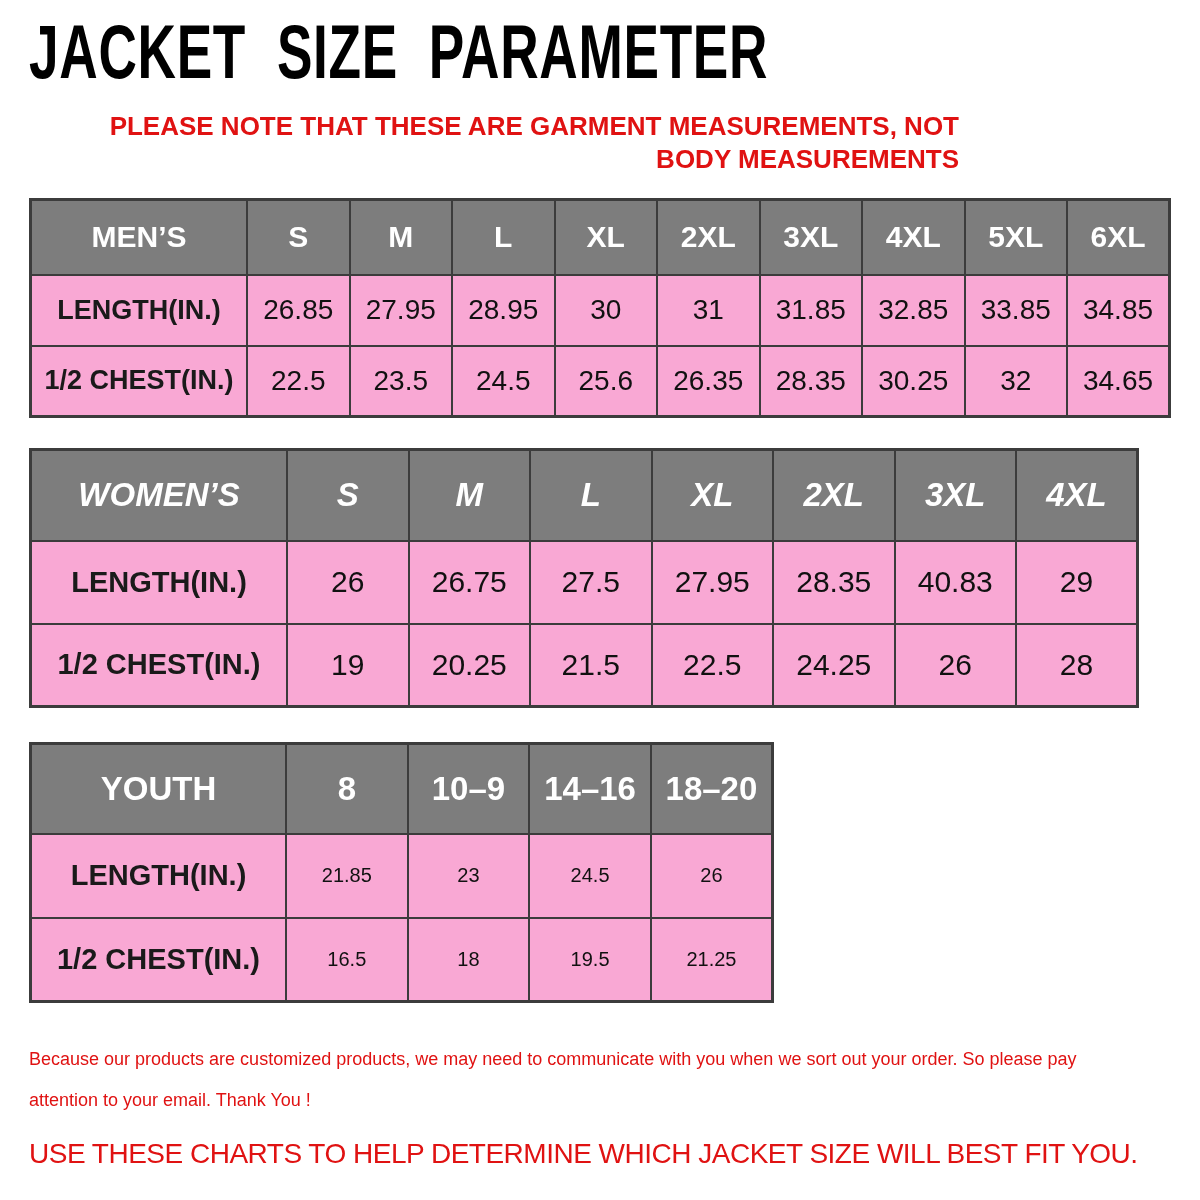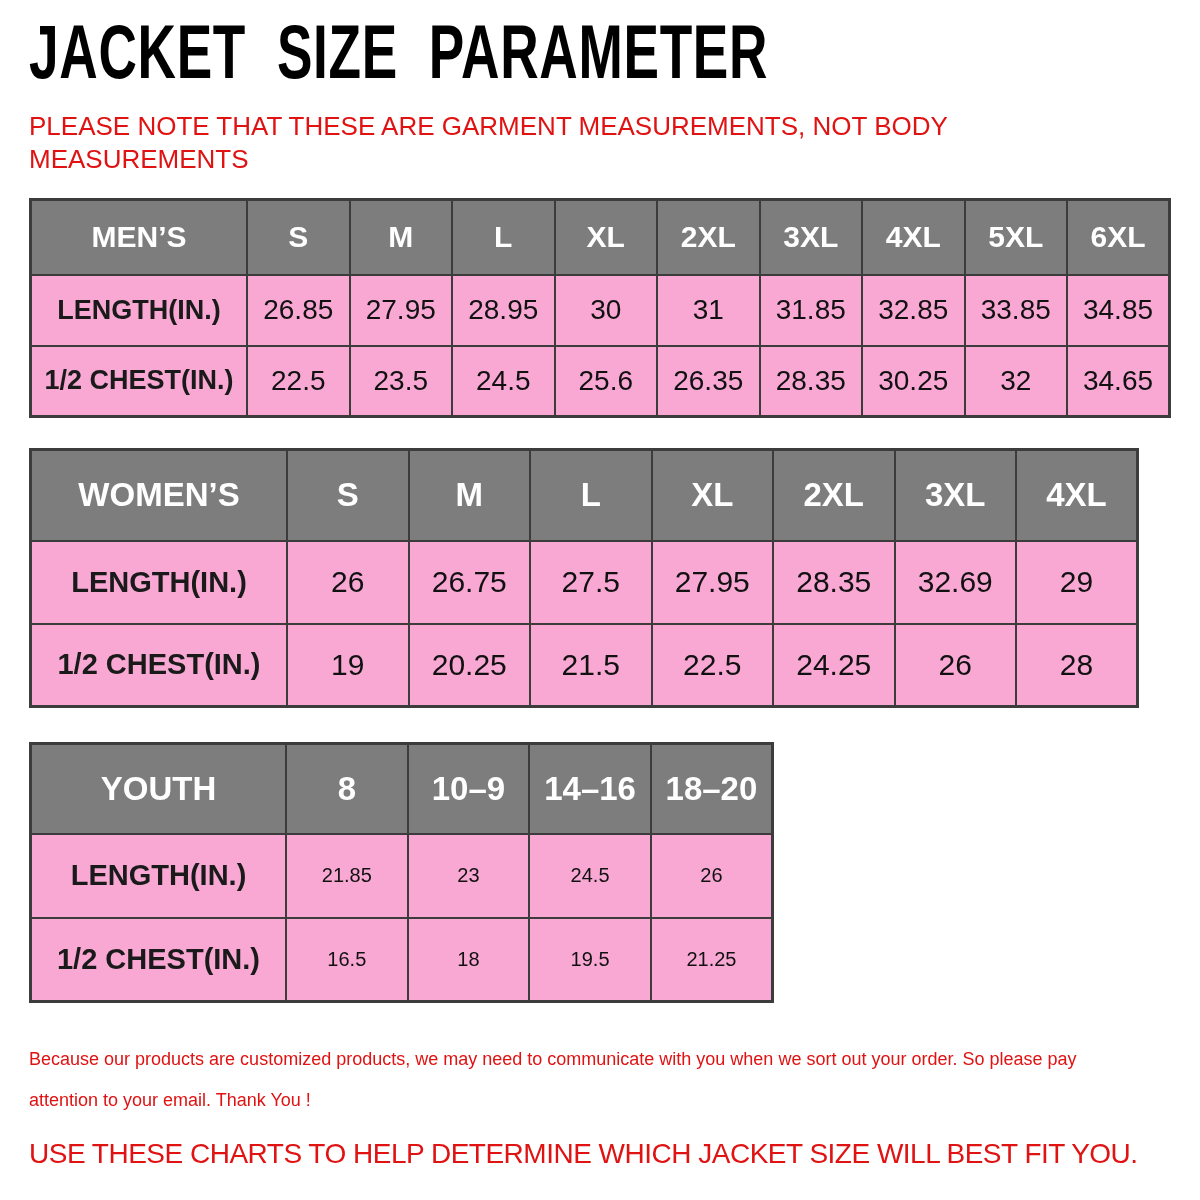--- a/index.html
+++ b/index.html
@@ -26,22 +26,23 @@
     transform: scaleX(0.70);
     transform-origin: left top;
     white-space: nowrap;
   }
   .note {
     margin: 20px 0 0 0;
     max-width: 930px;
     font-size: 26px;
     line-height: 33px;
     color: #e01212;
-    font-weight: normal;
+    font-weight: bold;
     letter-spacing: 0px;
+    text-align: right;
   }
   table.size-table {
     border-collapse: collapse;
     table-layout: fixed;
     border: 3px solid #3c3c3c;
   }
   table.size-table th, table.size-table td {
     border: 2px solid #3c3c3c;
     text-align: center;
     vertical-align: middle;
@@ -60,21 +61,21 @@
   .mens { width: 1142px; margin-top: 22px; }
   .mens thead tr { height: 75px; }
   .mens tbody tr { height: 71px; }
   .mens thead th { font-size: 30px; }
   .mens tbody td { font-size: 28px; }
   .mens tbody td.rowlabel { font-size: 27px; }
   .mens tr > *:first-child { width: 214px; }
 
   
   .womens { width: 1110px; margin-top: 30px; }
-  .womens thead tr { height: 91px; }
+  .womens thead tr { height: 91px; font-style: italic; }
   .womens tbody tr { height: 83px; }
   .womens thead th { font-size: 33px; }
   .womens tbody td { font-size: 30px; }
   .womens tbody td.rowlabel { font-size: 29px; }
   .womens tr > *:first-child { width: 254px; }
 
   
   .youth { width: 745px; margin-top: 34px; }
   .youth thead tr { height: 90px; }
   .youth tbody tr { height: 84px; }
@@ -162,21 +163,21 @@
         </tr>
       </thead>
       <tbody>
         <tr>
           <td class="rowlabel">LENGTH(IN.)</td>
           <td>26</td>
           <td>26.75</td>
           <td>27.5</td>
           <td>27.95</td>
           <td>28.35</td>
-          <td>32.69</td>
+          <td>40.83</td>
           <td>29</td>
         </tr>
         <tr>
           <td class="rowlabel">1/2 CHEST(IN.)</td>
           <td>19</td>
           <td>20.25</td>
           <td>21.5</td>
           <td>22.5</td>
           <td>24.25</td>
           <td>26</td>

